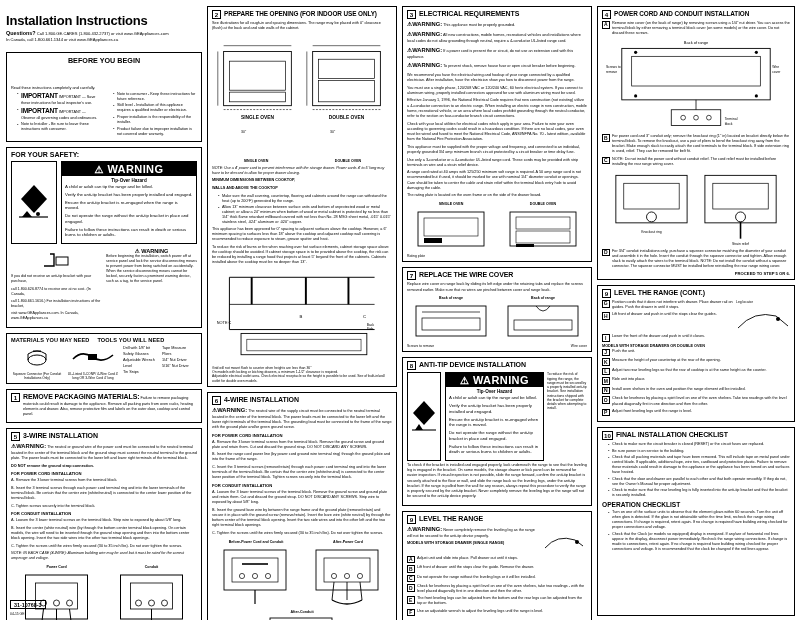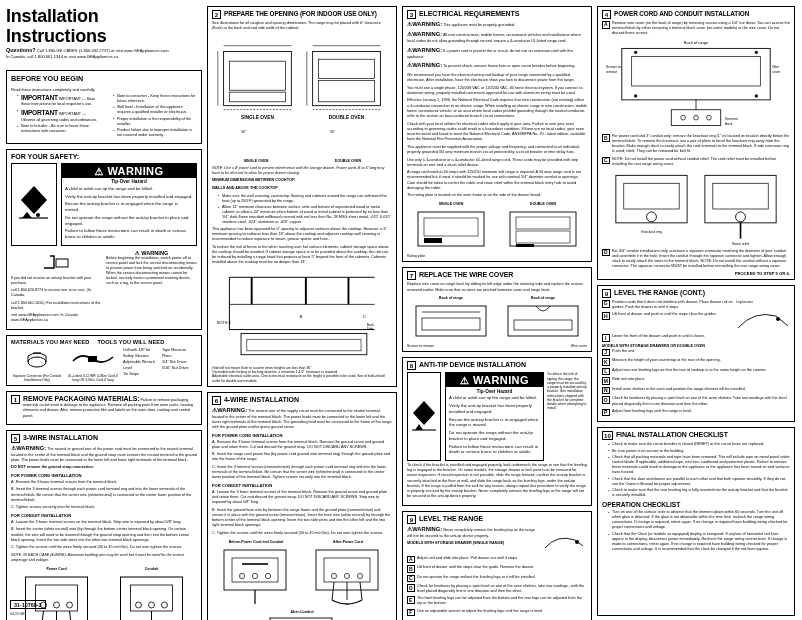--- a/index.html
+++ b/index.html
@@ -14,26 +14,26 @@
   .page { position:relative; width:802px; height:620px; padding:6px 6px 4px 6px; display:flex; gap:5px; }
   .col { width:190px; display:flex; flex-direction:column; gap:5px; }
   .col.c1 { width:196px; }
   .col.c4 { width:198px; }
 
   
   .box { border:1px solid #000; padding:3px 4px; }
   .nobox { border:0; }
 
   
-  .title1 { font-size:18px; font-weight:bold; letter-spacing:-0.2px; line-height:1.12; }
+  .title1 { font-size:13px; font-weight:bold; letter-spacing:-0.2px; line-height:1.12;margin-top:8px; }
   .title2 { font-size:14.5px; font-weight:bold; letter-spacing:-0.2px; line-height:1.12; margin-bottom:3px;}
   .questions { font-size:4.1px; line-height:1.5; margin-bottom:4px; }
   .qlead { font-weight:bold; font-size:5.4px; }
 
-  .begin-h { font-size:7.2px; font-weight:bold; margin-bottom:4px; }
+  .begin-h { font-size:7.2px; font-weight:bold; margin-bottom:20px;text-align:center; }
   .begin-sub { font-size:3.9px; margin-bottom:2px; }
   .twocol { display:flex; gap:6px; }
   .twocol > div { flex:1; }
   ul.tiny { margin:0; padding-left:6px; list-style:none; }
   ul.tiny li { font-size:3.8px; line-height:1.32; margin-bottom:1.6px; position:relative; padding-left:4px; }
   ul.tiny li:before { content:"\2022"; position:absolute; left:0; top:-0.5px; font-size:4.4px; }
   .imp { font-weight:bold; font-size:6.6px; letter-spacing:-0.2px; }
 
   
   .fys { font-size:7px; font-weight:bold; margin-bottom:3px; }

